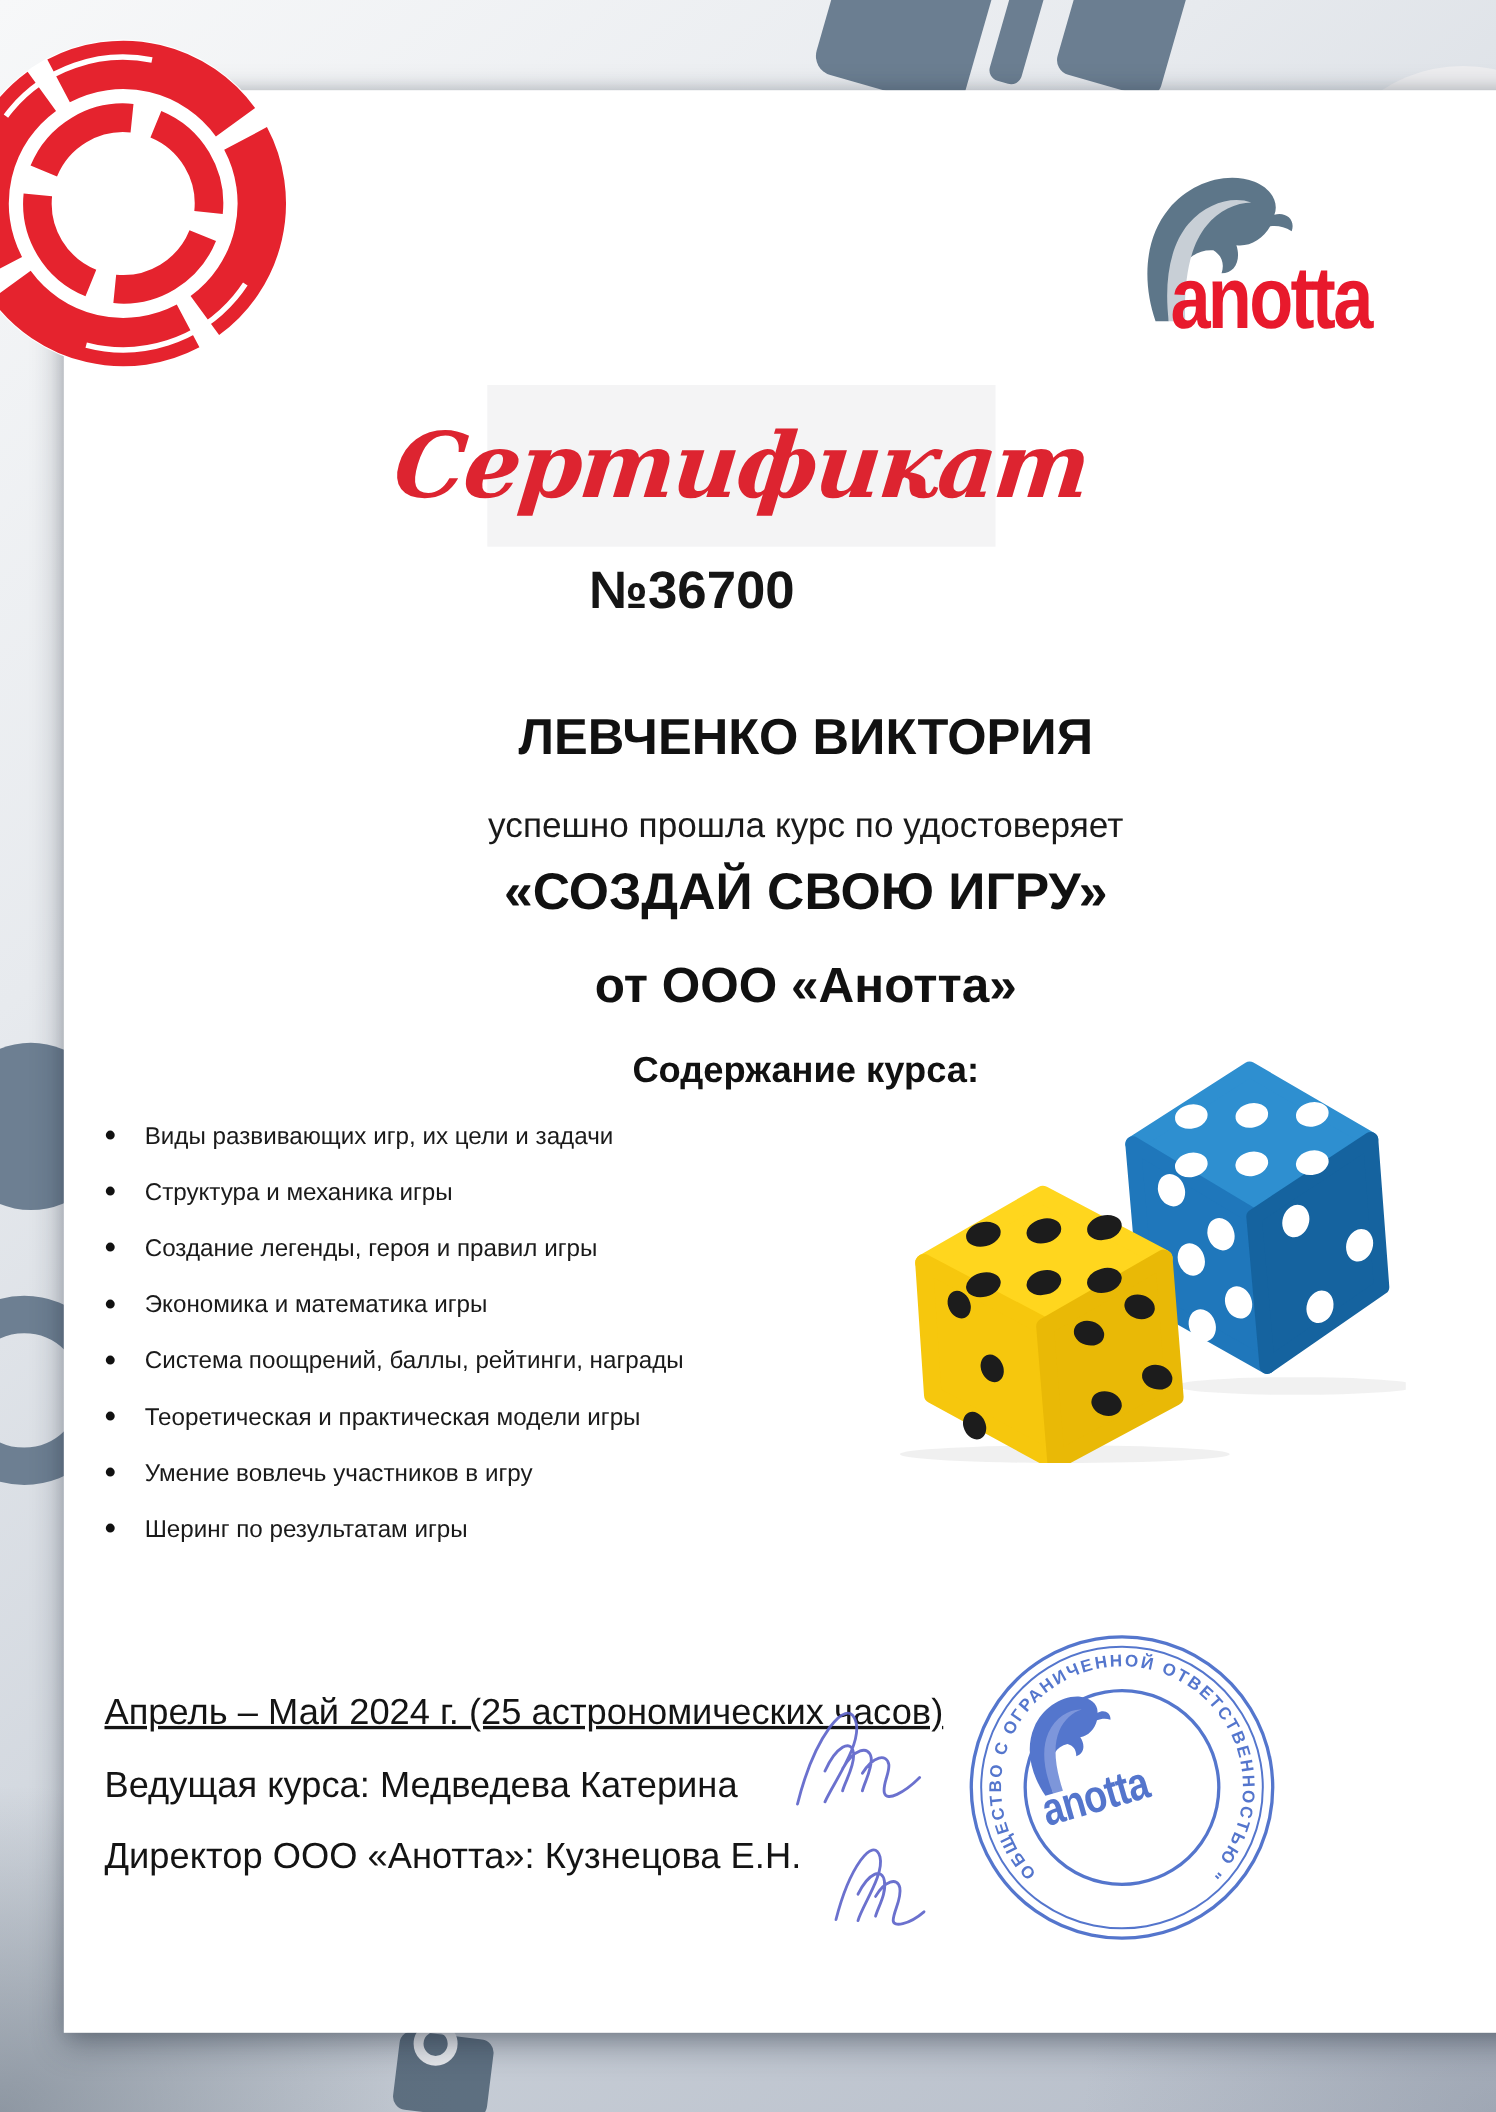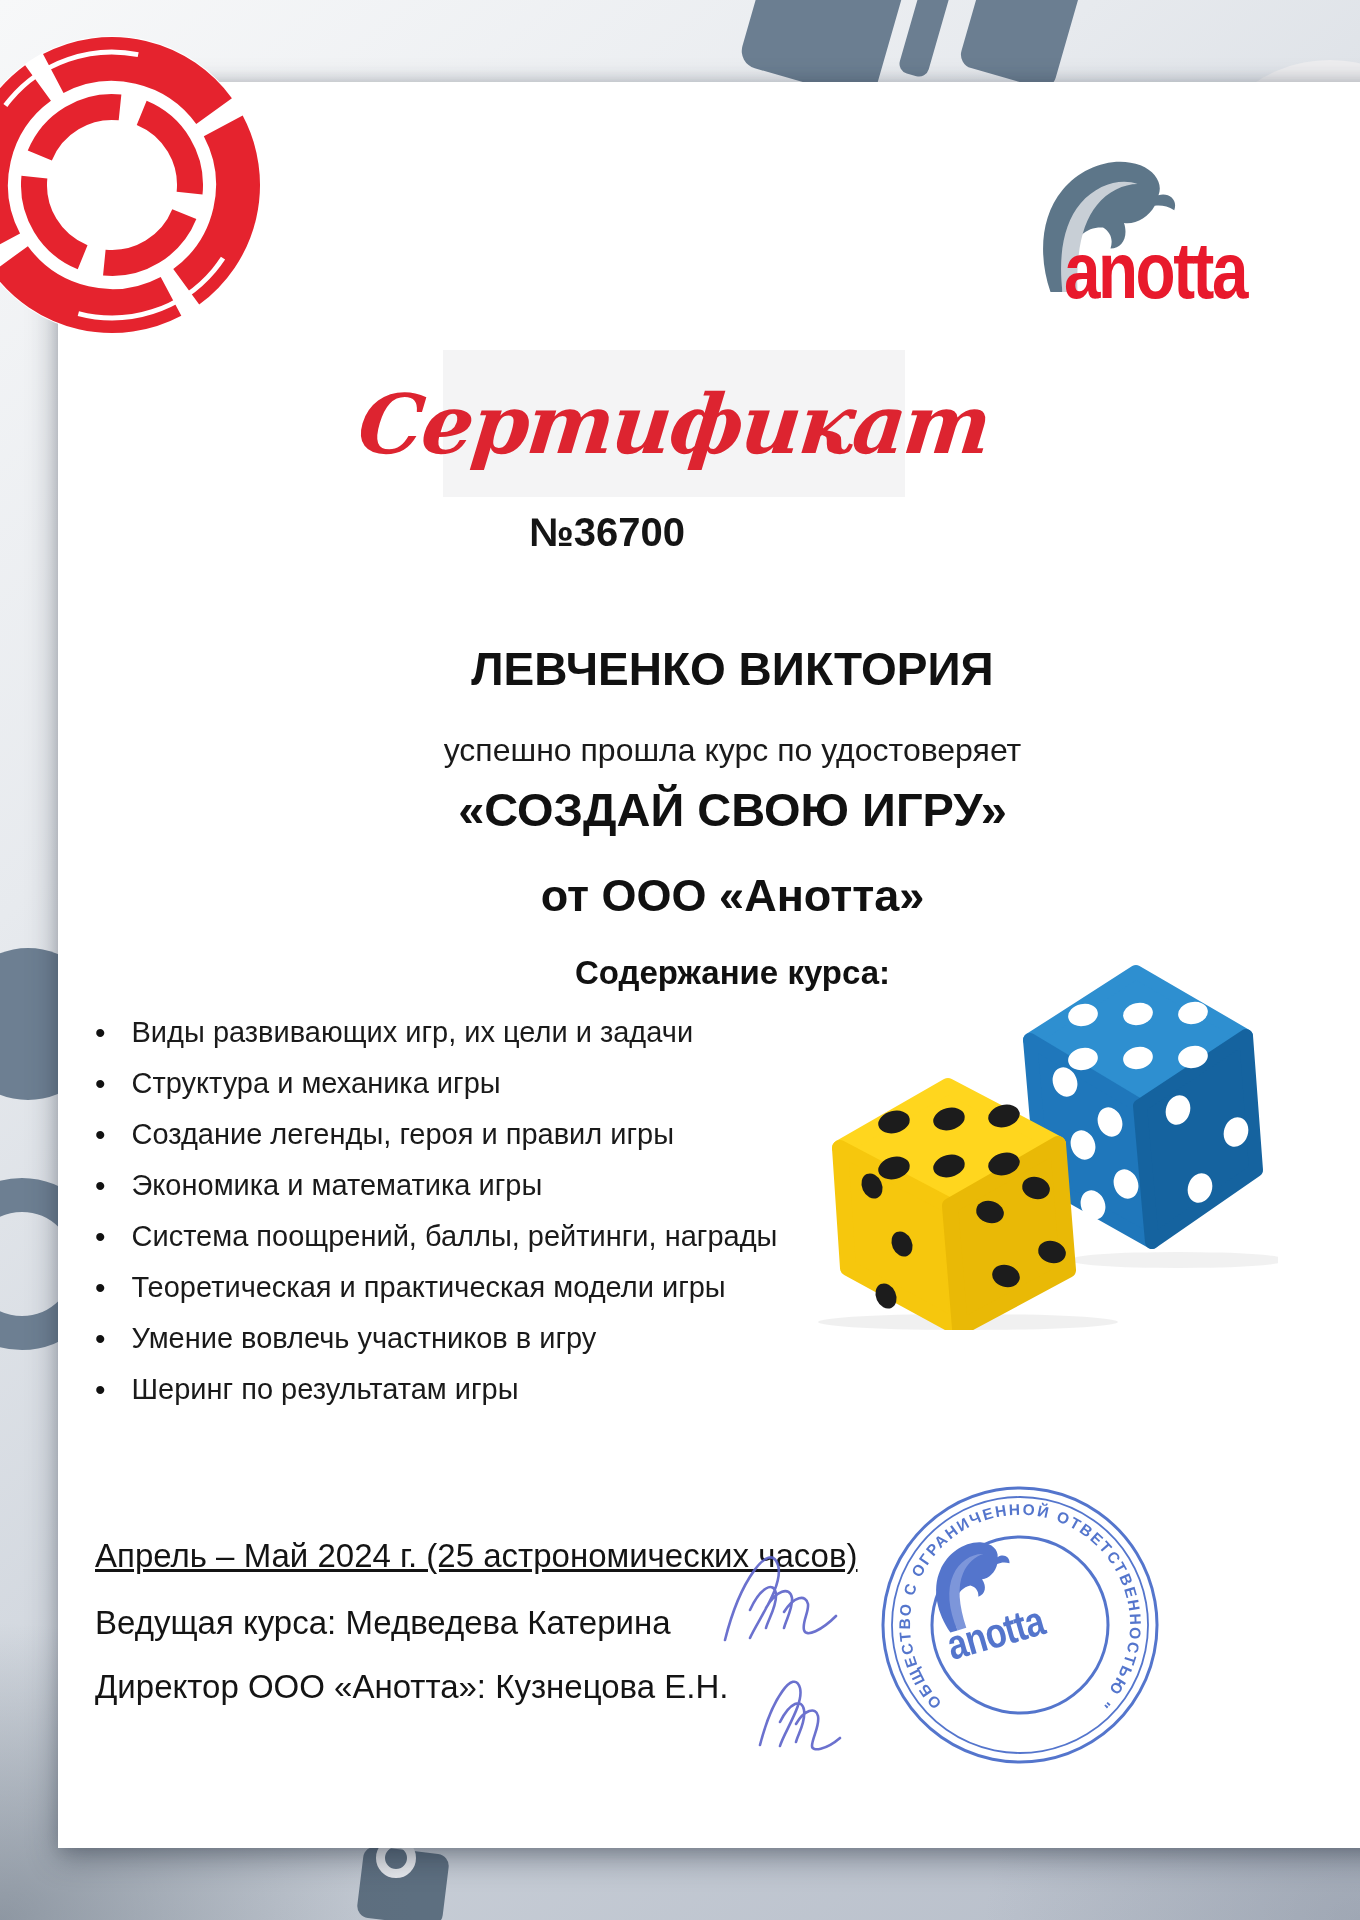--- a/index.html
+++ b/index.html
@@ -27,30 +27,30 @@
   .script-box{
     left:385px;top:268px;width:462px;height:147px;background:#f4f4f5;
     display:flex;align-items:center;justify-content:center;
   }
   .script-title{
     font-family:"DejaVu Serif","Liberation Serif",cursive;
     font-style:italic;font-weight:700;font-size:82px;color:#dd2430;
     letter-spacing:-2px;transform:skewX(-6deg);white-space:nowrap;
   }
   .cert-number{top:428px;left:0;width:1098px;text-align:center;
-    font-size:40px;font-weight:700;color:#151515;letter-spacing:0px;}
+    font-size:48px;font-weight:700;color:#151515;letter-spacing:0px;padding-left:22px;}
   .intro-line{top:520px;font-size:29px;color:#1a1a1a;}
   .recipient{top:560px;font-size:46px;font-weight:700;color:#111;}
   .course-intro{top:650px;font-size:32px;color:#1a1a1a;}
   .course-title{top:700px;font-size:47px;font-weight:700;color:#111;}
   .issuer{top:788px;font-size:45px;font-weight:700;color:#111;}
   .contents-heading{top:872px;font-size:33px;font-weight:700;color:#111;}
   ul.bullets{position:absolute;left:37px;top:925px;margin:0;padding:0;list-style:none;}
   ul.bullets li{
-    height:51px;display:flex;align-items:center;font-size:29px;color:#1a1a1a;white-space:nowrap;
+    height:51px;display:flex;align-items:center;font-size:22px;color:#1a1a1a;white-space:nowrap;
   }
   ul.bullets li::before{content:"•";font-size:30px;margin-right:26px;color:#111;}
   .footer-line{left:37px;font-size:33px;color:#141414;white-space:nowrap;}
   .date-line{top:1455px;text-decoration:underline;}
   .lead-line{top:1522px;}
   .director-line{top:1586px;}
   svg text{font-family:"Liberation Sans","DejaVu Sans",sans-serif;}
 </style>
 </head>
 <body>

